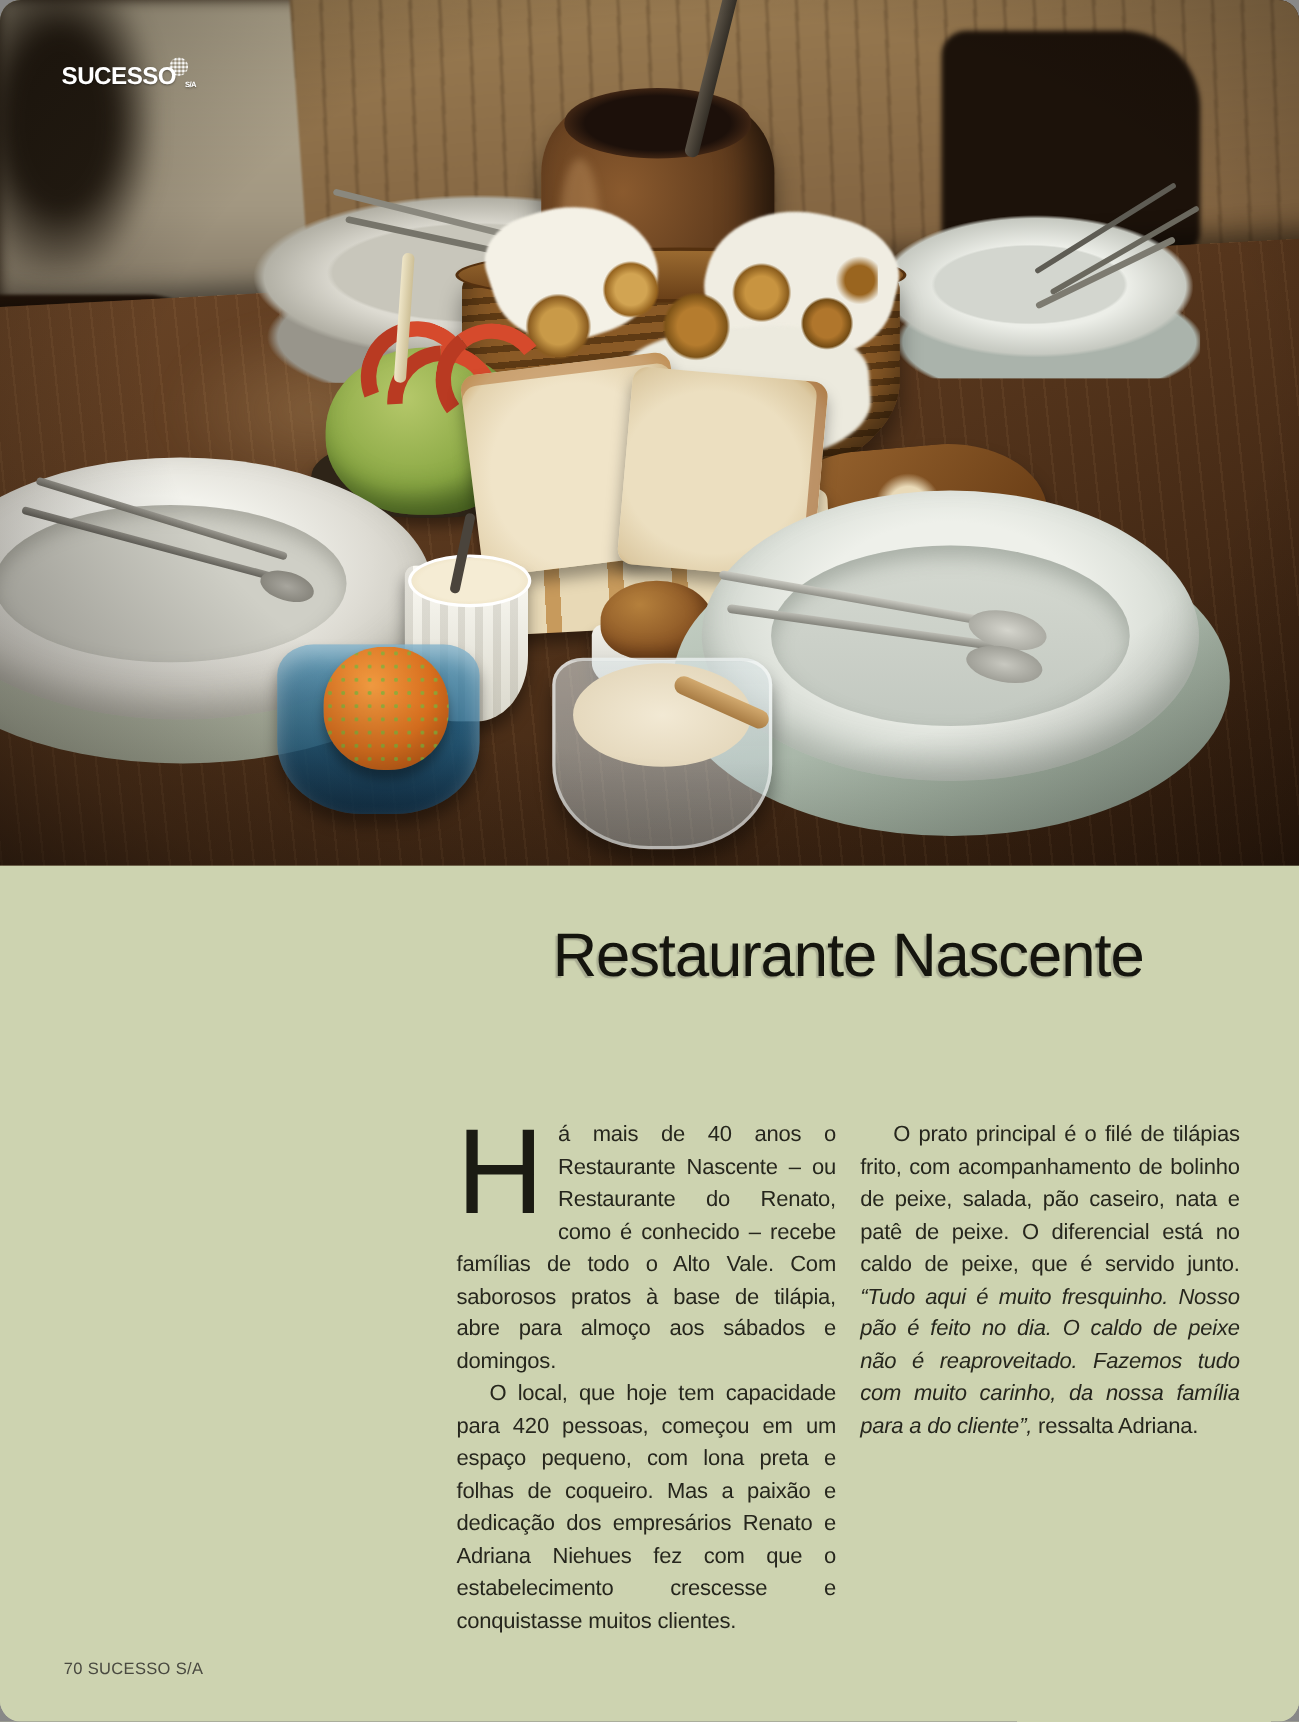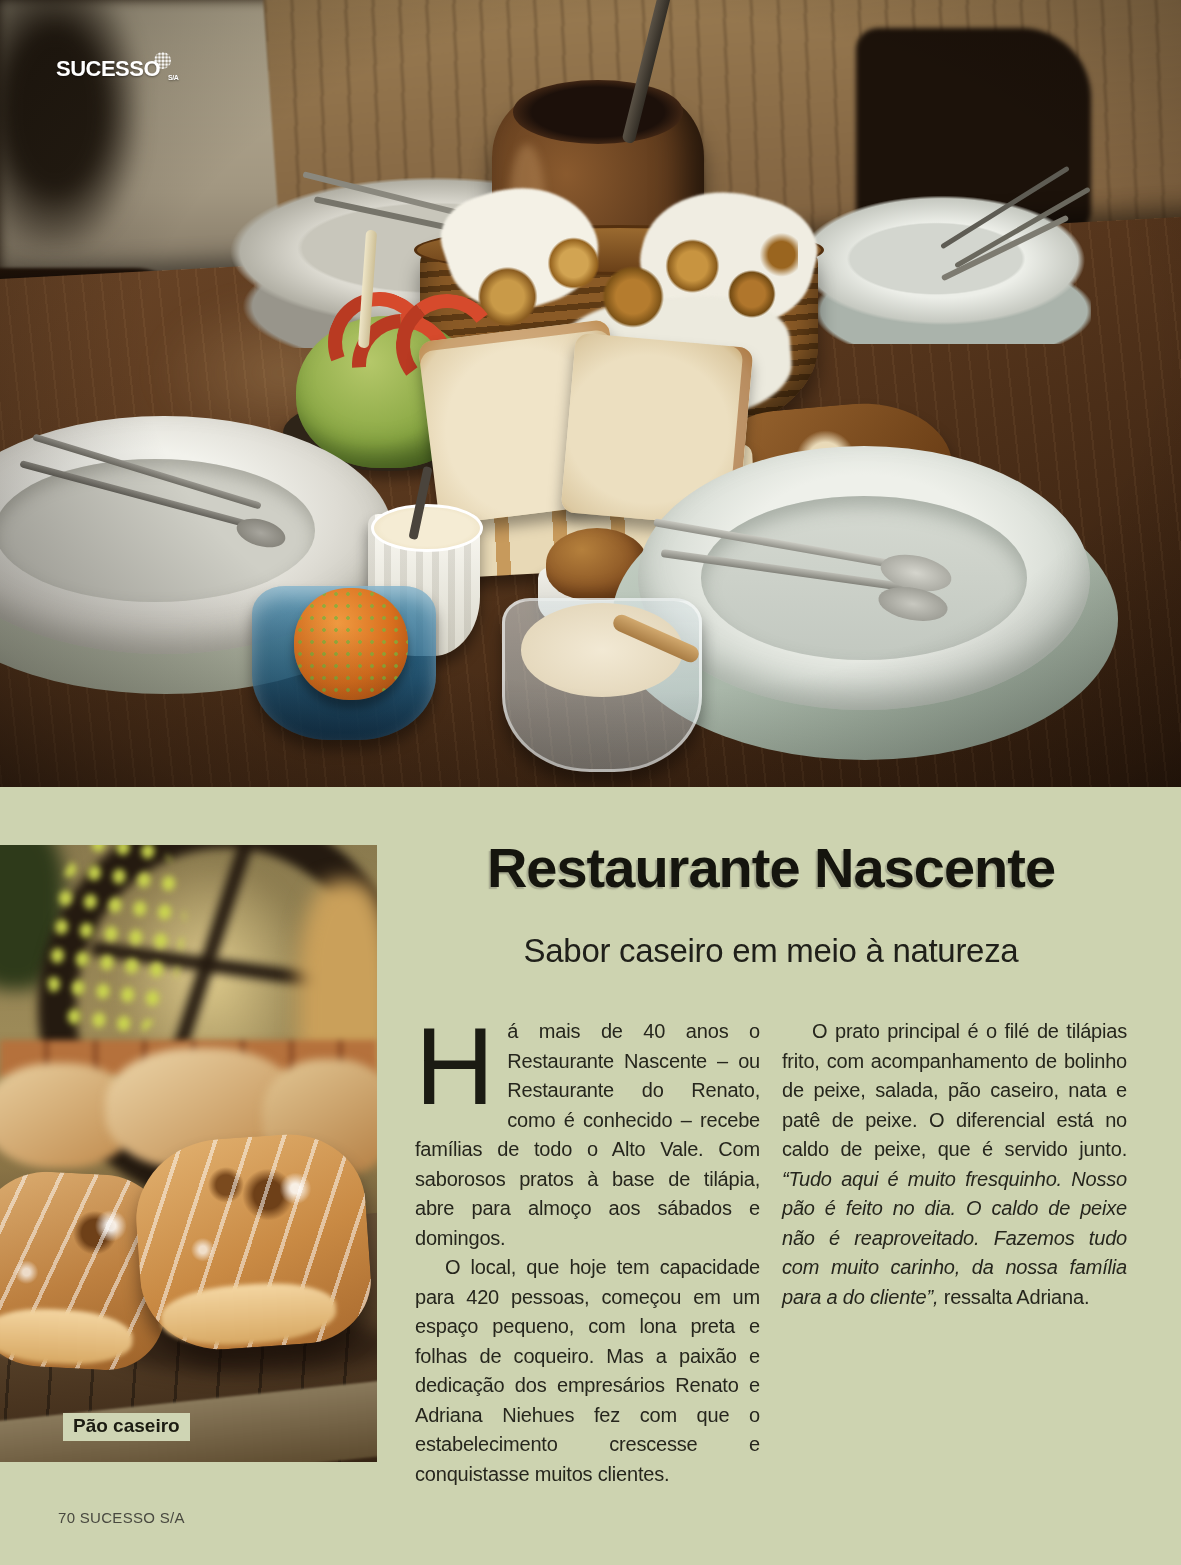--- a/index.html
+++ b/index.html
@@ -1,17 +1,17 @@
 <!DOCTYPE html>
 <html lang="pt-BR"><head>
 <meta charset="utf-8">
 <style>
   html,body{margin:0;padding:0;background:#888;}
   .page{position:relative;width:1181px;height:1565px;background:#cdd3b0;overflow:hidden;
-        font-family:"Liberation Sans","DejaVu Sans",sans-serif;}
+        font-family:"Liberation Sans","DejaVu Sans",sans-serif;border-radius:19px;}
 
   
   #hero{position:absolute;left:0;top:0;width:1181px;height:787px;overflow:hidden;
         background:linear-gradient(100deg,#2b2015 0%,#3a2a18 30%,#241a10 70%,#150d08 100%);}
   #hero div{position:absolute;}
   .wall{left:0;top:0;width:430px;height:345px;
         background:linear-gradient(180deg,#b7ad94,#a29781 55%,#6b5f4e);filter:blur(6px);}
   .wallDark{left:-30px;top:-30px;width:170px;height:280px;border-radius:30%;
         background:radial-gradient(#241c12 40%,rgba(36,28,18,.0) 75%);filter:blur(9px);}
   .brick{left:868px;top:-8px;width:320px;height:300px;filter:blur(2px);
@@ -229,21 +229,21 @@
         background:
           radial-gradient(circle 26px at 58% 28%,#6e4018 55%,rgba(0,0,0,0) 100%),
           radial-gradient(circle 18px at 40% 22%,#7a4a1e 55%,rgba(0,0,0,0) 100%),
           linear-gradient(160deg,#e2b271,#c98a44 55%,#a96a2e);
         box-shadow:0 14px 18px rgba(10,5,2,.45);}
   .cap{position:absolute;left:63px;top:568px;padding:2px 10px 4px;background:#cfd5b4;
         color:#1c1c12;font-weight:bold;font-size:19px;}
 
   
   .title{position:absolute;left:415px;top:48px;width:712px;margin:0;text-align:center;
-        font-size:56px;font-weight:bold;letter-spacing:-1px;color:#15150e;
+        font-size:56px;font-weight:normal;letter-spacing:-1px;color:#15150e;
         text-shadow:-2px 2px 1px rgba(125,125,108,.45);}
   .subtitle{position:absolute;left:415px;top:145px;width:712px;margin:0;text-align:center;
         font-size:33px;font-weight:normal;color:#20201a;letter-spacing:-.3px;}
   .cols{position:absolute;left:415px;top:230px;width:712px;display:flex;gap:22px;}
   .col{width:345px;}
   .col p{margin:0;text-align:justify;font-size:20px;line-height:29.5px;color:#26261d;letter-spacing:-.2px;}
   .col p.ind{text-indent:30px;}
   .col em{font-style:italic;}
   .dropcap{float:left;font-size:110px;line-height:86px;margin:6px 13px 0 0;color:#1b1b13;}
 
@@ -314,42 +314,22 @@
 
     <div class="logo">
       <span>SUCESSO</span>
         <span class="globe"></span>
         <span class="sa">S/A</span>
     </div>
   </section>
 
   <section id="content">
 
-    <aside id="bphoto">
-      <div class="bfol"></div>
-      <div class="blight"></div>
-      <div class="bwheel"></div>
-      <div class="bspoke1"></div>
-      <div class="bspoke2"></div>
-      <div class="bflower"></div>
-      <div class="brblob"></div>
-      <div class="bbrick"></div>
-      <div class="bk1"></div>
-      <div class="bk2"></div>
-      <div class="bk3"></div>
-      <div class="btable"></div>
-      <div class="bedge"></div>
-      <div class="bshadow"></div>
-      <div class="loaf ll"></div>
-      <div class="loaf ml"></div>
-      <span class="cap">Pão caseiro</span>
-    </aside>
 
     <h1 class="title">Restaurante Nascente</h1>
-    <h2 class="subtitle">Sabor caseiro em meio à natureza</h2>
 
     <div class="cols">
       <div class="col">
         <p><span class="dropcap">H</span><span>á mais de 40 anos o Restaurante Nascente – ou Restaurante do Renato, como é conhecido – recebe famílias de todo o Alto Vale. Com saborosos pratos à base de tilápia, abre para almoço aos sábados e domingos.</span></p>
         <p class="ind">O local, que hoje tem capacidade para 420 pessoas, começou em um espaço pequeno, com lona preta e folhas de coqueiro. Mas a paixão e dedicação dos empresários Renato e Adriana Niehues fez com que o estabelecimento crescesse e conquistasse muitos clientes.</p>
       </div>
       <div class="col">
         <p class="ind"><span>O prato principal é o filé de tilápias frito, com acompanhamento de bolinho de peixe, salada, pão caseiro, nata e patê de peixe. O diferencial está no caldo de peixe, que é servido junto. </span><em>“Tudo aqui é muito fresquinho. Nosso pão é feito no dia. O caldo de peixe não é reaproveitado. Fazemos tudo com muito carinho, da nossa família para a do cliente”,</em><span> ressalta Adriana.</span></p>
       </div>
     </div>

